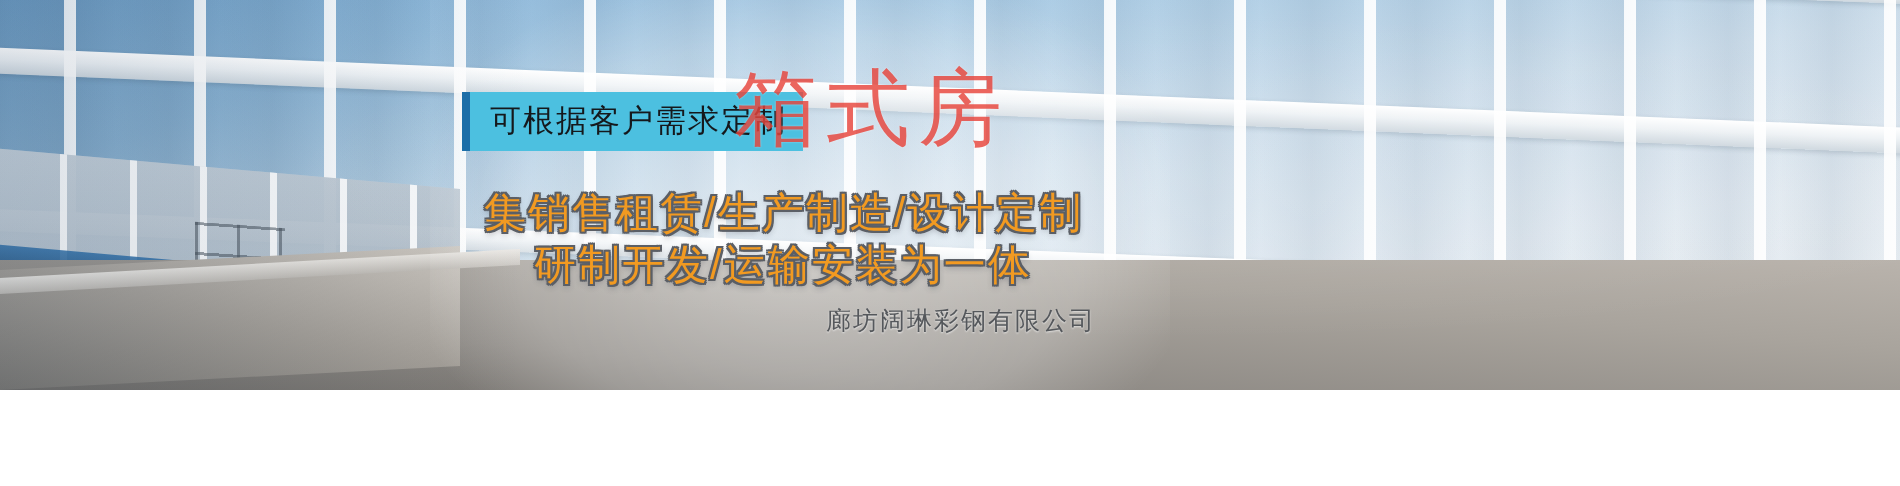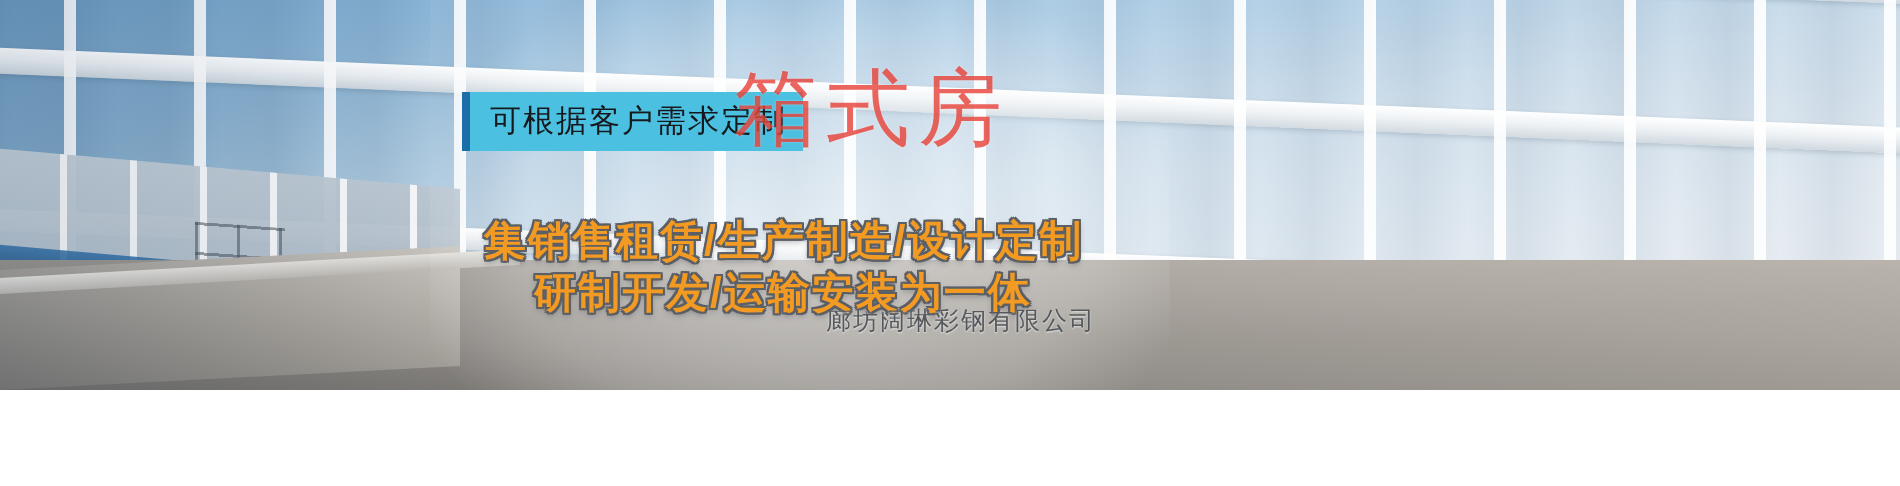--- a/index.html
+++ b/index.html
@@ -171,31 +171,30 @@
     letter-spacing: 8px;
     color: #e8453c;
     opacity: .82;
     white-space: nowrap;
     text-shadow: 0 0 2px rgba(255,255,255,.55);
   }
   .subline {
     position: absolute;
     font-size: 42px;
     line-height: 1;
-    font-weight: 700;
+    font-weight: 400;
     letter-spacing: 2px;
     color: #f29a21;
     white-space: nowrap;
     text-shadow:
       -2px 0 0 #5b5f66,  2px 0 0 #5b5f66,
        0 -2px 0 #5b5f66,  0 2px 0 #5b5f66,
       -2px -2px 0 #5b5f66, 2px -2px 0 #5b5f66,
       -2px 2px 0 #5b5f66, 2px 2px 0 #5b5f66,
        0 3px 6px rgba(40,45,55,.45);
-    margin-top: 28px;
   }
   .subline-1 { left: 484px; top: 192px; }
   .subline-2 { left: 534px; top: 244px; }
 
   .company {
     position: absolute;
     left: 826px; top: 308px;
     font-size: 25px;
     line-height: 1;
     letter-spacing: 2px;

